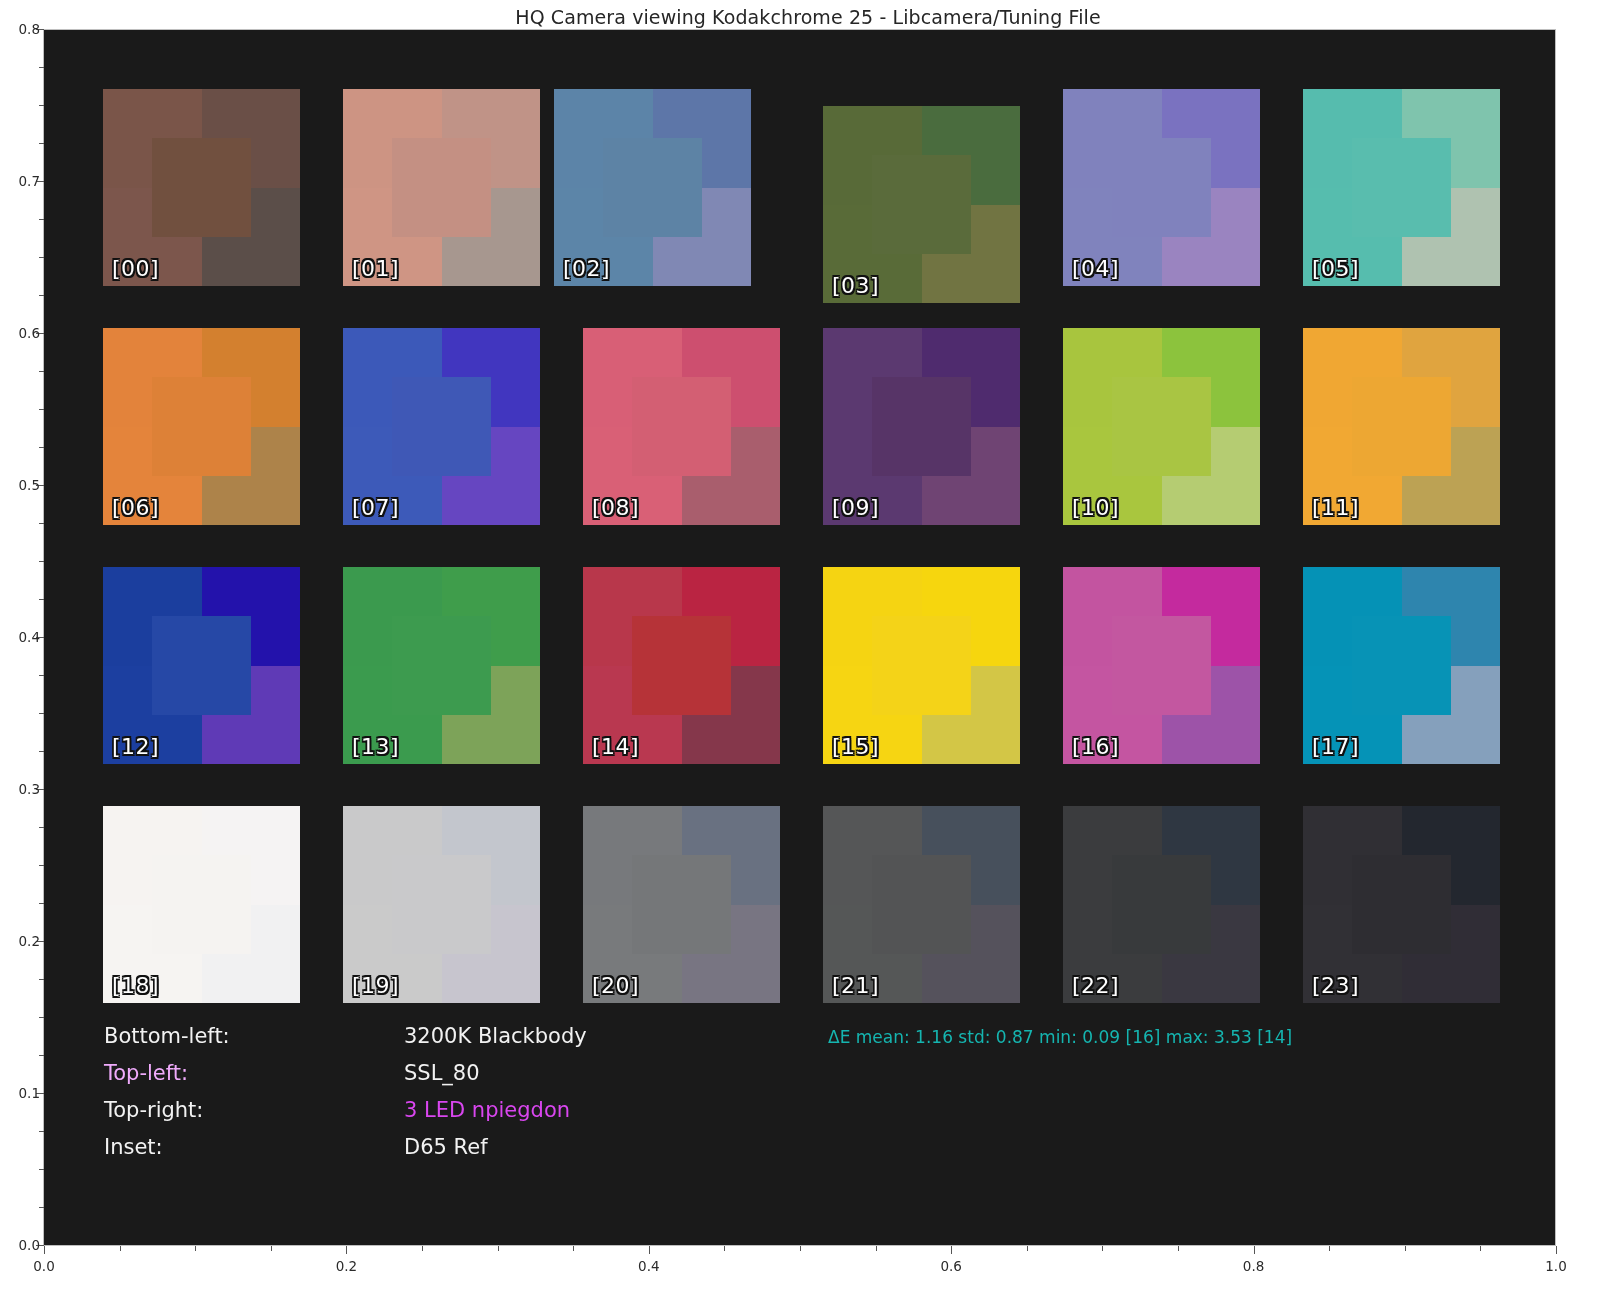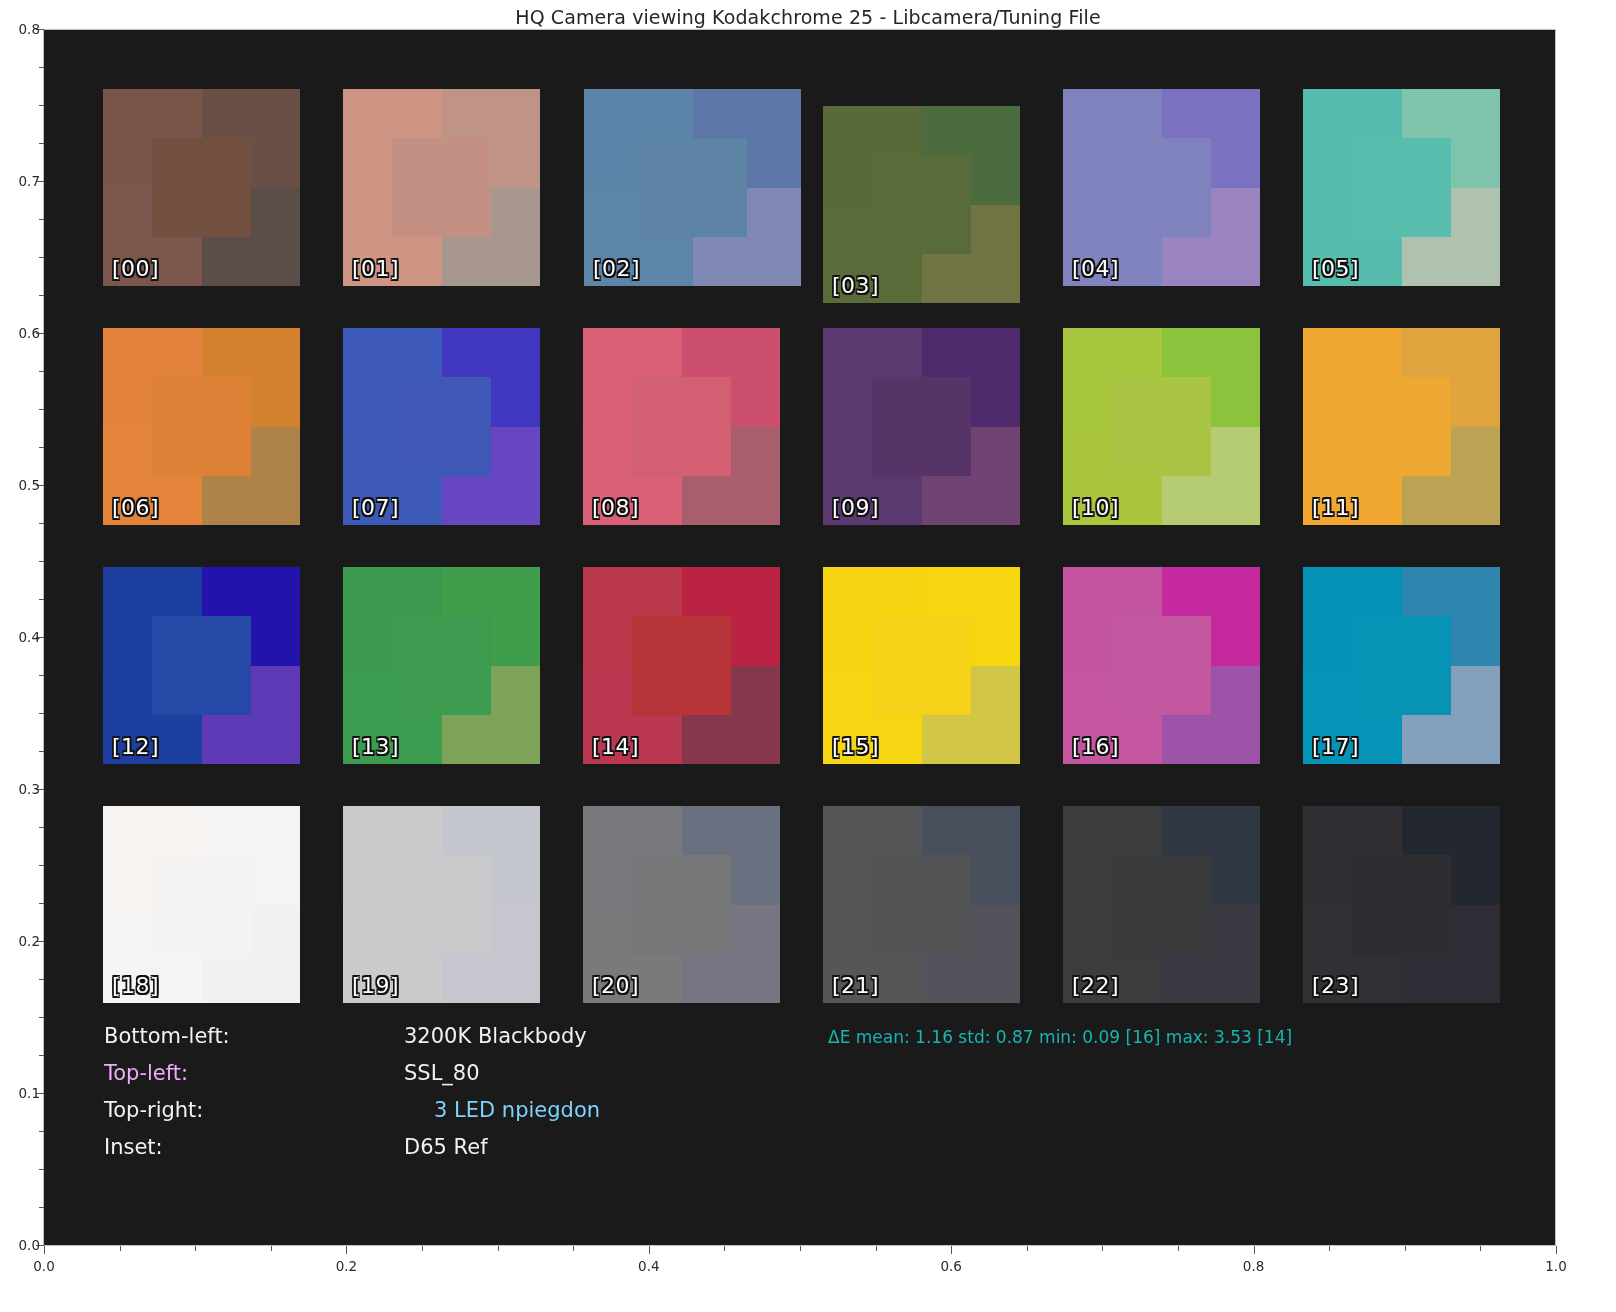--- a/index.html
+++ b/index.html
@@ -155,21 +155,21 @@
           <div class="patch-label">[00]</div>
         </div>
         <div class="patch" style="left: 299px; top: 60px;">
           <div class="quad q-tl" style="background: rgb(205, 148, 131);"></div>
           <div class="quad q-tr" style="background: rgb(192, 147, 135);"></div>
           <div class="quad q-bl" style="background: rgb(207, 149, 132);"></div>
           <div class="quad q-br" style="background: rgb(167, 151, 143);"></div>
           <div class="inset" style="background: rgb(196, 144, 131);"></div>
           <div class="patch-label">[01]</div>
         </div>
-        <div class="patch" style="left: 540px; top: 60px; padding-left: 20px;">
+        <div class="patch" style="left: 510px; top: 60px;">
           <div class="quad q-tl" style="background: rgb(92, 132, 168);"></div>
           <div class="quad q-tr" style="background: rgb(93, 118, 168);"></div>
           <div class="quad q-bl" style="background: rgb(92, 133, 168);"></div>
           <div class="quad q-br" style="background: rgb(128, 136, 180);"></div>
           <div class="inset" style="background: rgb(93, 131, 165);"></div>
           <div class="patch-label">[02]</div>
         </div>
         <div class="patch" style="left: 779px; top: 77px;">
           <div class="quad q-tl" style="background: rgb(88, 106, 56);"></div>
           <div class="quad q-tr" style="background: rgb(74, 108, 62);"></div>
@@ -345,21 +345,21 @@
           <div class="legend-key" style="color: rgb(242, 242, 242);">Bottom-left:</div>
           <div class="legend-val" style="color: rgb(242, 242, 242);">3200K Blackbody</div>
           <div class="legend-stat" style="color: rgb(21, 181, 176);">ΔE mean: 1.16 std: 0.87 min: 0.09 [16] max: 3.53 [14]</div>
         </div>
         <div class="legend-row">
           <div class="legend-key" style="color: #f0abfc;">Top-left:</div>
           <div class="legend-val" style="color: rgb(242, 242, 242);">SSL_80</div>
         </div>
         <div class="legend-row">
           <div class="legend-key" style="color: rgb(242, 242, 242);">Top-right:</div>
-          <div class="legend-val" style="color: #7dd3fc; margin-left: 30px;">3 LED npiegdon</div>
+          <div class="legend-val" style="color: #d946ef;">3 LED npiegdon</div>
         </div>
         <div class="legend-row">
           <div class="legend-key" style="color: rgb(242, 242, 242);">Inset:</div>
           <div class="legend-val" style="color: rgb(242, 242, 242);">D65 Ref</div>
           <div class="legend-stat" style="color: rgb(21, 181, 176);"></div>
         </div>
       </div>
   </div>
 
   <div class="axis-spine" id="spine-left"></div>

